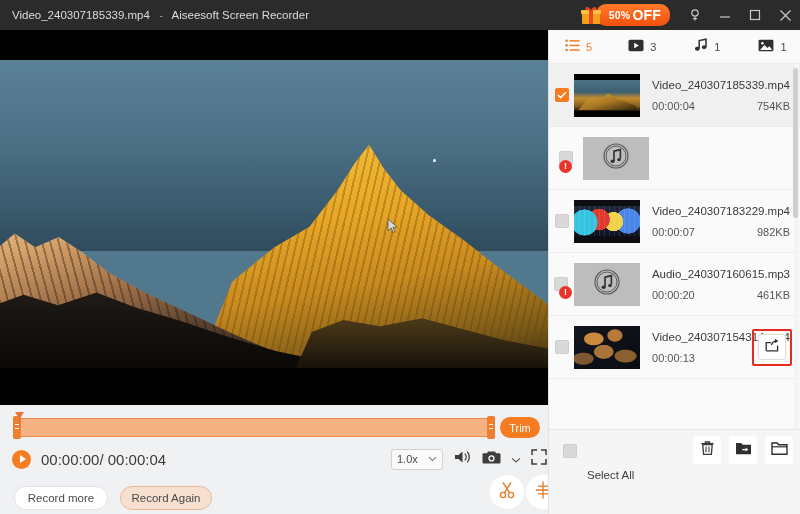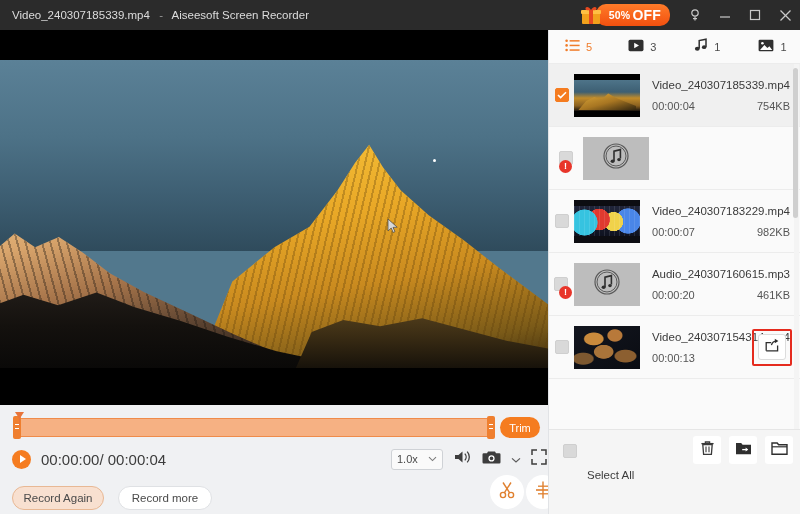--- a/index.html
+++ b/index.html
@@ -507,22 +507,22 @@
               <path d="M10 1 L15 1 L15 6" fill="none" stroke="#3d3d3d" stroke-width="1.5"></path>
               <path d="M15 10 L15 15 L10 15" fill="none" stroke="#3d3d3d" stroke-width="1.5"></path>
               <path d="M6 15 L1 15 L1 10" fill="none" stroke="#3d3d3d" stroke-width="1.5"></path>
             </svg>
           </span>
         </div>
       </div>
     </div>
 
     <div class="bottom-row">
+      <div class="pill-btn record-more">Record more</div>
       <div class="pill-btn record-again">Record Again</div>
-      <div class="pill-btn record-more">Record more</div>
     </div>
   </div>
 
   <div class="toolbar">
     <div class="tool-btn">
       <span>
         <svg width="20" height="20" viewBox="0 0 20 20">
           <circle cx="6" cy="15" r="2.6" fill="none" stroke="#e0802f" stroke-width="1.4"></circle>
           <circle cx="14" cy="15" r="2.6" fill="none" stroke="#e0802f" stroke-width="1.4"></circle>
           <line x1="7.3" y1="12.8" x2="14" y2="2.5" stroke="#e0802f" stroke-width="1.4"></line>

